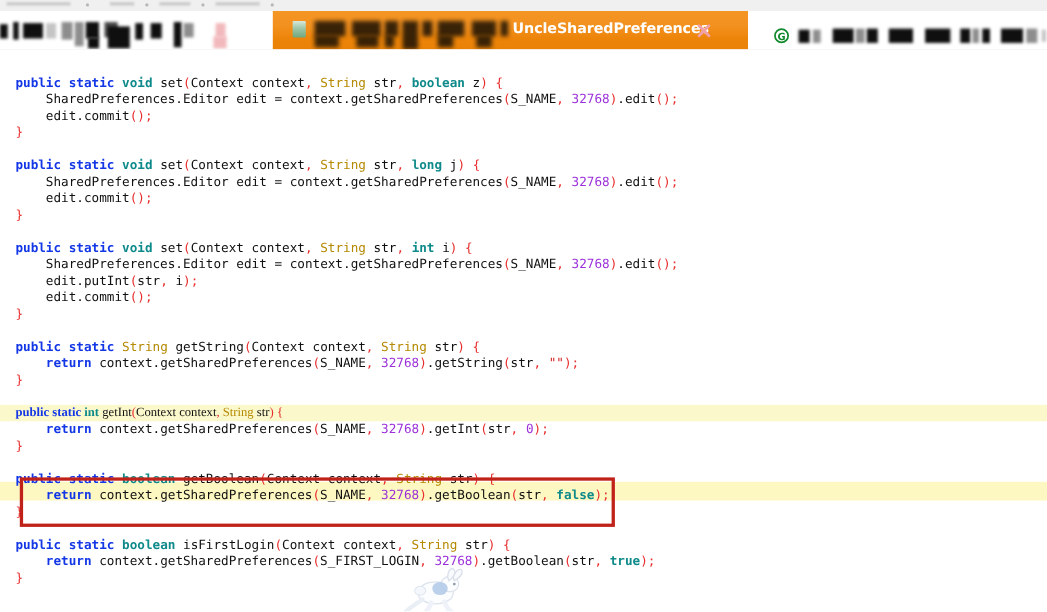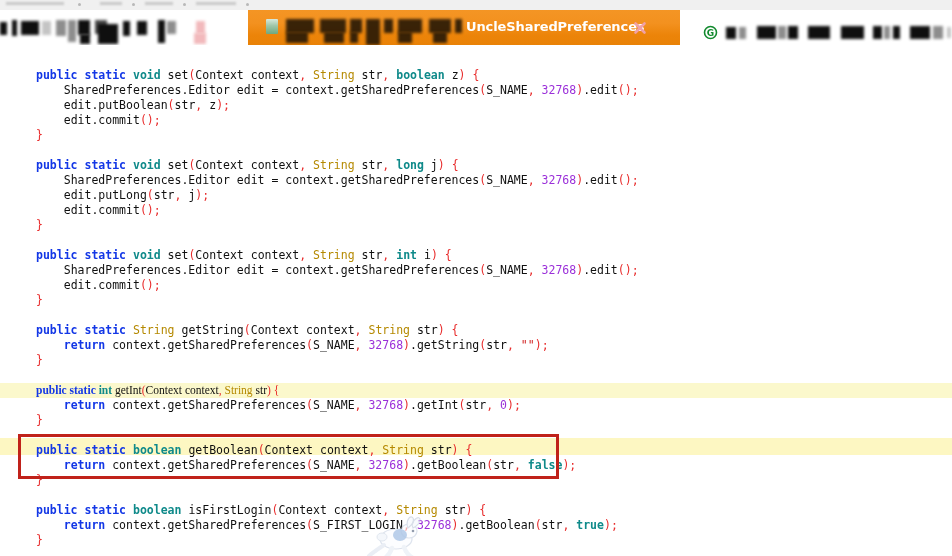--- a/index.html
+++ b/index.html
@@ -131,21 +131,21 @@
     margin: 0;
   }
   .code-line {
     position: relative;
     height: 15px;
     line-height: 15px;
     font-family: "DejaVu Sans Mono", monospace;
     font-size: 11.5px;
     color: #101010;
     white-space: pre;
-    padding-left: 36px;
+    padding-left: 14px;
     box-sizing: border-box;
   }
   .code-line.blank { color: transparent; }
   .code-line.hl { background: #fbf8cc; font-family: Liberation Serif, serif; }
 
   
   .k   { color: #1337e6; font-weight: bold; }   
   .t   { color: #0f8a8a; font-weight: bold; }   
   .s   { color: #b58900; }                       
   .n   { color: #9b30d9; }                       
@@ -268,32 +268,31 @@
     </span>
   </div>
 </div>
 
 <div id="editor">
   <div id="highlight-row"></div>
   <div id="code" style="top: 8px;">
       <div class="code-line blank">&nbsp;</div>
       <div class="code-line"><span class="k">public</span> <span class="k">static</span> <span class="t">void</span> <span class="id">set</span><span class="p">(</span><span class="id">Context</span> <span class="id">context</span><span class="p">,</span> <span class="s">String</span> <span class="id">str</span><span class="p">,</span> <span class="t">boolean</span> <span class="id">z</span><span class="p">)</span> <span class="p">{</span></div>
       <div class="code-line">    <span class="id">SharedPreferences</span><span class="id">.</span><span class="id">Editor</span> <span class="id">edit</span> <span class="id">=</span> <span class="id">context</span><span class="id">.</span><span class="id">getSharedPreferences</span><span class="p">(</span><span class="id">S_NAME</span><span class="p">,</span> <span class="n">32768</span><span class="p">)</span><span class="id">.</span><span class="id">edit</span><span class="p">(</span><span class="p">)</span><span class="p">;</span></div>
-      <div class="code-line">    <span class="id">edit</span><span class="id">.</span><span class="id">putBoolean</span><span class="p">(</span><span class="id">str</span><span class="p">,</span> <span class="id">z</span><span class="p">)</span><span class="p">;</span></div>
       <div class="code-line">    <span class="id">edit</span><span class="id">.</span><span class="id">commit</span><span class="p">(</span><span class="p">)</span><span class="p">;</span></div>
       <div class="code-line"><span class="p">}</span></div>
       <div class="code-line blank">&nbsp;</div>
       <div class="code-line"><span class="k">public</span> <span class="k">static</span> <span class="t">void</span> <span class="id">set</span><span class="p">(</span><span class="id">Context</span> <span class="id">context</span><span class="p">,</span> <span class="s">String</span> <span class="id">str</span><span class="p">,</span> <span class="t">long</span> <span class="id">j</span><span class="p">)</span> <span class="p">{</span></div>
       <div class="code-line">    <span class="id">SharedPreferences</span><span class="id">.</span><span class="id">Editor</span> <span class="id">edit</span> <span class="id">=</span> <span class="id">context</span><span class="id">.</span><span class="id">getSharedPreferences</span><span class="p">(</span><span class="id">S_NAME</span><span class="p">,</span> <span class="n">32768</span><span class="p">)</span><span class="id">.</span><span class="id">edit</span><span class="p">(</span><span class="p">)</span><span class="p">;</span></div>
-      <div class="code-line">    <span class="id">edit</span><span class="id">.</span><span class="id">putLong</span><span class="p">(</span><span class="id">str</span><span class="p">,</span> <span class="id">j</span><span class="p">)</span><span class="p">;</span></div>
       <div class="code-line">    <span class="id">edit</span><span class="id">.</span><span class="id">commit</span><span class="p">(</span><span class="p">)</span><span class="p">;</span></div>
       <div class="code-line"><span class="p">}</span></div>
       <div class="code-line blank">&nbsp;</div>
       <div class="code-line"><span class="k">public</span> <span class="k">static</span> <span class="t">void</span> <span class="id">set</span><span class="p">(</span><span class="id">Context</span> <span class="id">context</span><span class="p">,</span> <span class="s">String</span> <span class="id">str</span><span class="p">,</span> <span class="t">int</span> <span class="id">i</span><span class="p">)</span> <span class="p">{</span></div>
       <div class="code-line">    <span class="id">SharedPreferences</span><span class="id">.</span><span class="id">Editor</span> <span class="id">edit</span> <span class="id">=</span> <span class="id">context</span><span class="id">.</span><span class="id">getSharedPreferences</span><span class="p">(</span><span class="id">S_NAME</span><span class="p">,</span> <span class="n">32768</span><span class="p">)</span><span class="id">.</span><span class="id">edit</span><span class="p">(</span><span class="p">)</span><span class="p">;</span></div>
+      <div class="code-line">    <span class="id">edit</span><span class="id">.</span><span class="id">putInt</span><span class="p">(</span><span class="id">str</span><span class="p">,</span> <span class="id">i</span><span class="p">)</span><span class="p">;</span></div>
       <div class="code-line">    <span class="id">edit</span><span class="id">.</span><span class="id">commit</span><span class="p">(</span><span class="p">)</span><span class="p">;</span></div>
       <div class="code-line"><span class="p">}</span></div>
       <div class="code-line blank">&nbsp;</div>
       <div class="code-line"><span class="k">public</span> <span class="k">static</span> <span class="s">String</span> <span class="id">getString</span><span class="p">(</span><span class="id">Context</span> <span class="id">context</span><span class="p">,</span> <span class="s">String</span> <span class="id">str</span><span class="p">)</span> <span class="p">{</span></div>
       <div class="code-line">    <span class="k">return</span> <span class="id">context</span><span class="id">.</span><span class="id">getSharedPreferences</span><span class="p">(</span><span class="id">S_NAME</span><span class="p">,</span> <span class="n">32768</span><span class="p">)</span><span class="id">.</span><span class="id">getString</span><span class="p">(</span><span class="id">str</span><span class="p">,</span> <span class="str">""</span><span class="p">)</span><span class="p">;</span></div>
       <div class="code-line"><span class="p">}</span></div>
       <div class="code-line blank">&nbsp;</div>
       <div class="code-line hl"><span class="k">public</span> <span class="k">static</span> <span class="t">int</span> <span class="id">getInt</span><span class="p">(</span><span class="id">Context</span> <span class="id">context</span><span class="p">,</span> <span class="s">String</span> <span class="id">str</span><span class="p">)</span> <span class="p">{</span></div>
       <div class="code-line">    <span class="k">return</span> <span class="id">context</span><span class="id">.</span><span class="id">getSharedPreferences</span><span class="p">(</span><span class="id">S_NAME</span><span class="p">,</span> <span class="n">32768</span><span class="p">)</span><span class="id">.</span><span class="id">getInt</span><span class="p">(</span><span class="id">str</span><span class="p">,</span> <span class="n">0</span><span class="p">)</span><span class="p">;</span></div>
       <div class="code-line"><span class="p">}</span></div>

